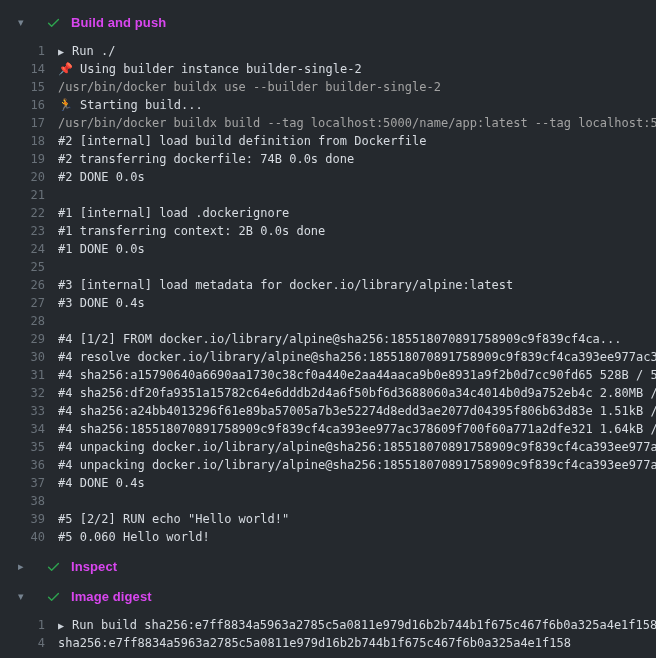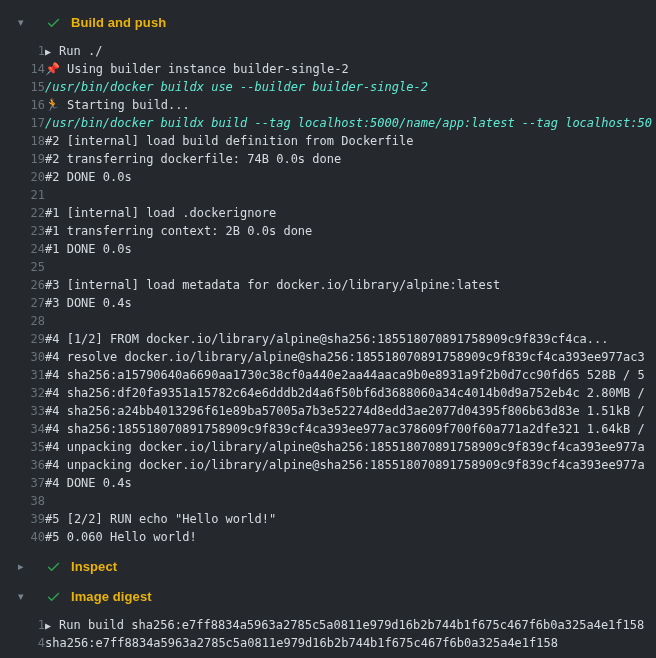--- a/index.html
+++ b/index.html
@@ -37,21 +37,21 @@
     width: 16px;
     min-width: 16px;
     height: 16px;
     margin: 0 10px 0 13px;
     display: inline-flex;
     align-items: center;
     justify-content: center;
   }
   .check svg { width: 15px; height: 15px; fill: #2ea44f; }
   .step-title {
-    color: #eab308;
+    color: #d946ef;
     font-size: 13px;
     font-weight: bold;
     letter-spacing: 0.1px;
   }
   .log-lines {
     margin-top: 8px;
     padding-bottom: 2px;
     font-family: "DejaVu Sans Mono", "Liberation Mono", monospace;
     font-size: 12px;
     line-height: 18px;
@@ -63,25 +63,26 @@
     width: 656px;
   }
   .ln {
     width: 45px;
     min-width: 45px;
     text-align: right;
     color: #697179;
     cursor: pointer;
   }
   .lc {
+    margin-left: 13px;
     flex: 1;
     overflow: hidden;
     color: #d6dbe1;
   }
-  .lc.command { color: #5eead4; font-style: italic; }
+  .lc.command { color: #a3a3a3; }
   .group-caret {
     color: #cdd3da;
     font-size: 10px;
     margin-right: 8px;
   }
   .emoji { margin-right: 7px; }
 </style>
 </head>
 <body>
 

